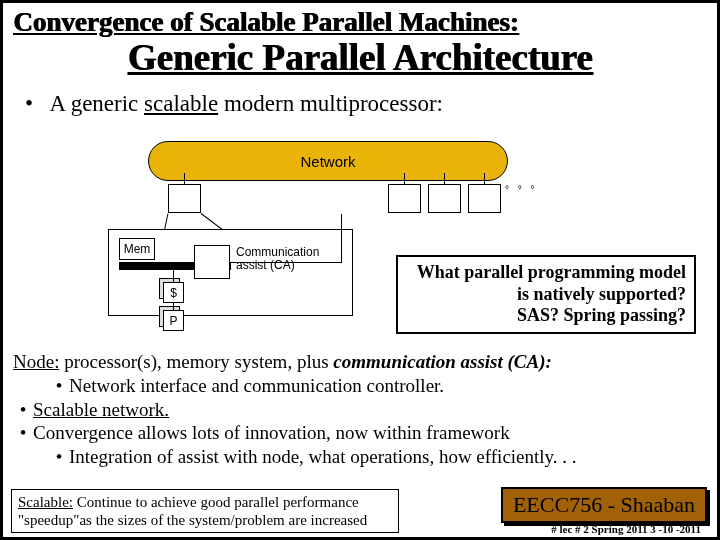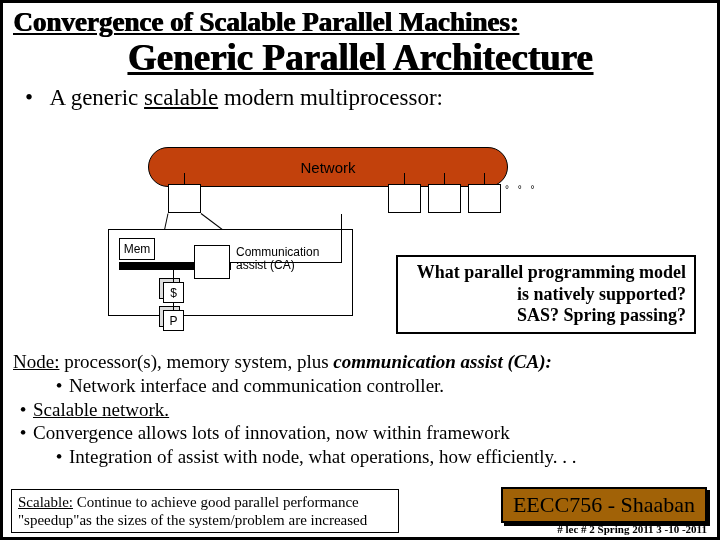--- a/index.html
+++ b/index.html
@@ -32,38 +32,38 @@
     font-weight: bold;
     font-size: 37px;
     text-decoration: underline;
     text-align: center;
     margin-top: -2px;
     text-shadow: 1px 0 #000;
   }
   .bullet-top {
     font-size: 23px;
     padding-left: 22px;
-    margin-top: 6px;
+    margin-top: 12px;
   }
   .bullet-top .dot { margin-right: 12px; }
   .scalable-u { text-decoration: underline; }
 
   
   .diagram {
     position: absolute;
     left: 105px; top: 130px;
     width: 430px; height: 205px;
   }
   .net-oval {
     position: absolute;
-    left: 40px; top: 14px;
+    left: 40px; top: 8px;
     width: 360px; height: 40px;
     border: 1px solid #000;
     border-radius: 28px;
-    background: #c2410c;
+    background: #eab308;
     display: flex;
     align-items: center;
     justify-content: center;
   }
   .net-lbl { font-family: Arial, sans-serif; font-size: 15px; }
   .nodebox {
     position: absolute;
     border: 1px solid #000;
     background: #fff;
     width: 33px; height: 29px;
@@ -184,21 +184,21 @@
     right: 10px; top: 484px;
     border: 2px solid #000;
     box-shadow: 3px 3px 0 #000;
     padding: 3px 10px;
     font-size: 22px;
     font-weight: normal;
     background:#a16207;
   }
   .footmeta {
     position: absolute;
-    right: 10px; top: 520px;
+    right: 16px; top: 520px;
     font-size: 11px;
     font-weight: bold;
   }
 </style>
 </head>
 <body>
 
 <div class="slide">
 
   <div class="title1">Convergence of Scalable Parallel Machines:</div>

